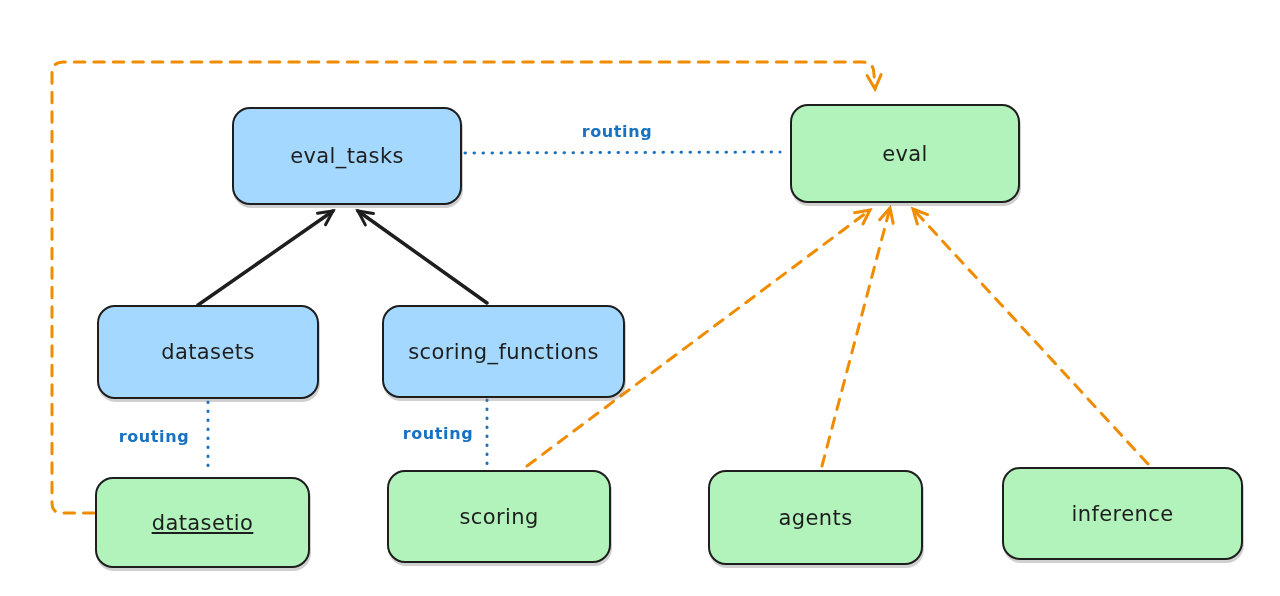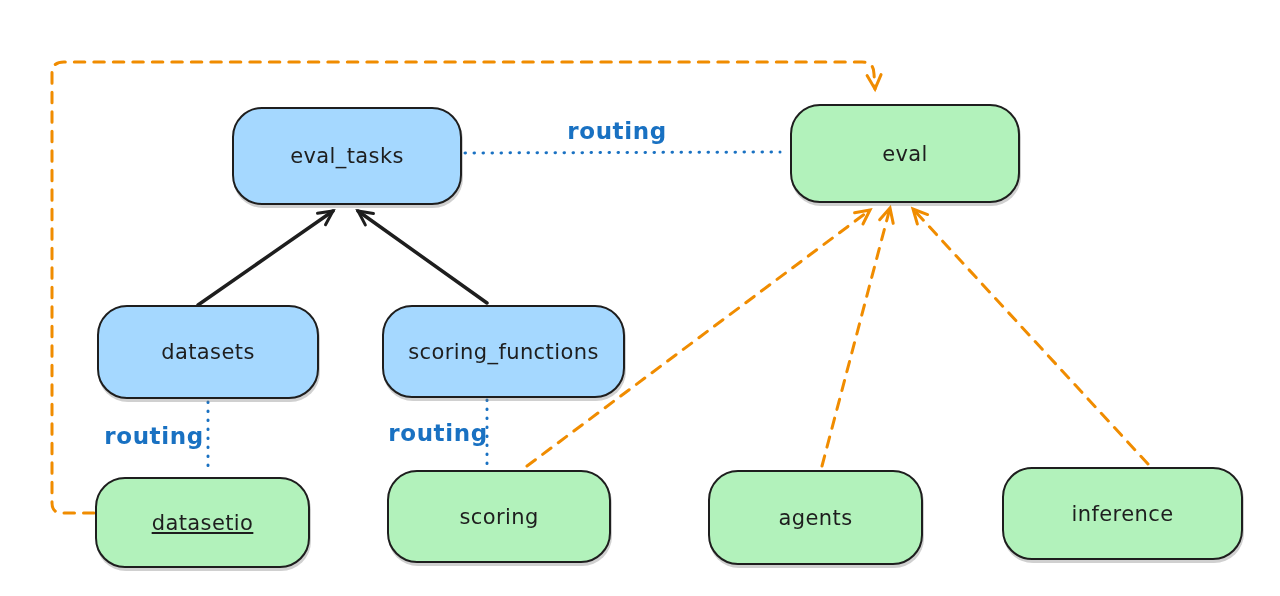--- a/index.html
+++ b/index.html
@@ -22,21 +22,21 @@
     left: 0; top: 0;
     width: 1280px; height: 596px;
     pointer-events: none;
   }
   .node {
     position: absolute;
     display: flex;
     align-items: center;
     justify-content: center;
     border: 2.5px solid var(--stroke, #1e1e1e);
-    border-radius: 30px;
+    border-radius: 18px;
     font-size: 21px;
     letter-spacing: 0.4px;
     color: var(--stroke, #1e1e1e);
     box-shadow: 1px 3px 0 rgba(120,120,120,0.35);
     box-sizing: border-box;
   }
   .node.blue  { background: var(--blue-fill,  #a5d8ff); }
   .node.green { background: var(--green-fill, #b2f2bb); }
 
   .edge-black  { stroke: var(--stroke, #1e1e1e); stroke-width: 3.5; fill: none; stroke-linecap: round; }
@@ -44,21 +44,21 @@
                  stroke-linecap: round; stroke-dasharray: 0.5 8.5; }
   .edge-orange { stroke: var(--orange, #f08c00); stroke-width: 3; fill: none;
                  stroke-linecap: round; stroke-dasharray: 10.5 9; }
   .arrowhead-black  { stroke: var(--stroke, #1e1e1e); stroke-width: 3; fill: none; stroke-linecap: round; }
   .arrowhead-orange { stroke: var(--orange, #f08c00); stroke-width: 3; fill: none; stroke-linecap: round; }
 
   .edge-label {
     position: absolute;
     transform: translate(-50%, -50%);
     color: var(--routing-blue, #1971c2);
-    font-size: 23px;
+    font-size: 16px;
     font-weight: bold;
     letter-spacing: 0.6px;
     white-space: nowrap;
   }
 </style>
 </head>
 <body>
 
 <div class="canvas">
 

